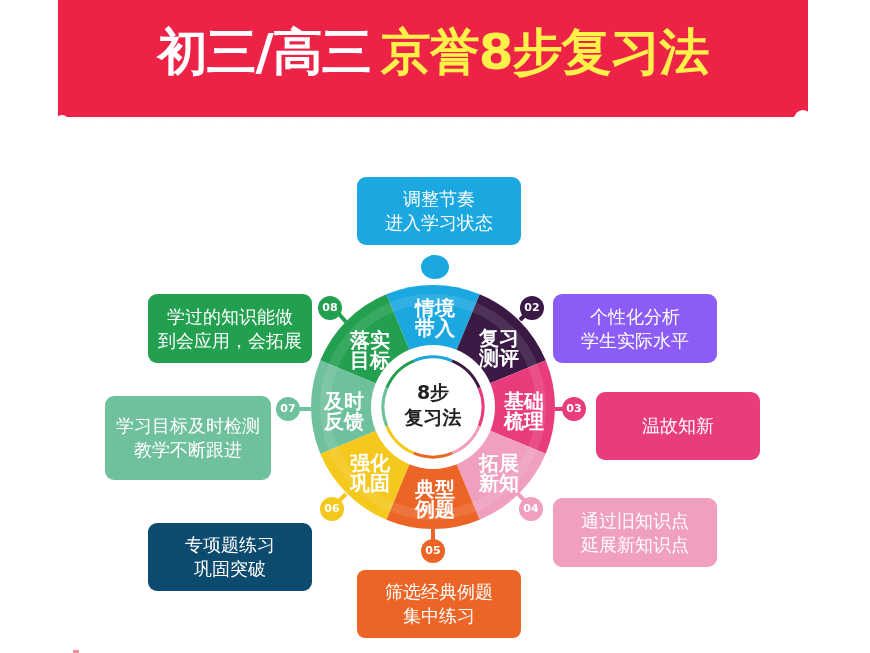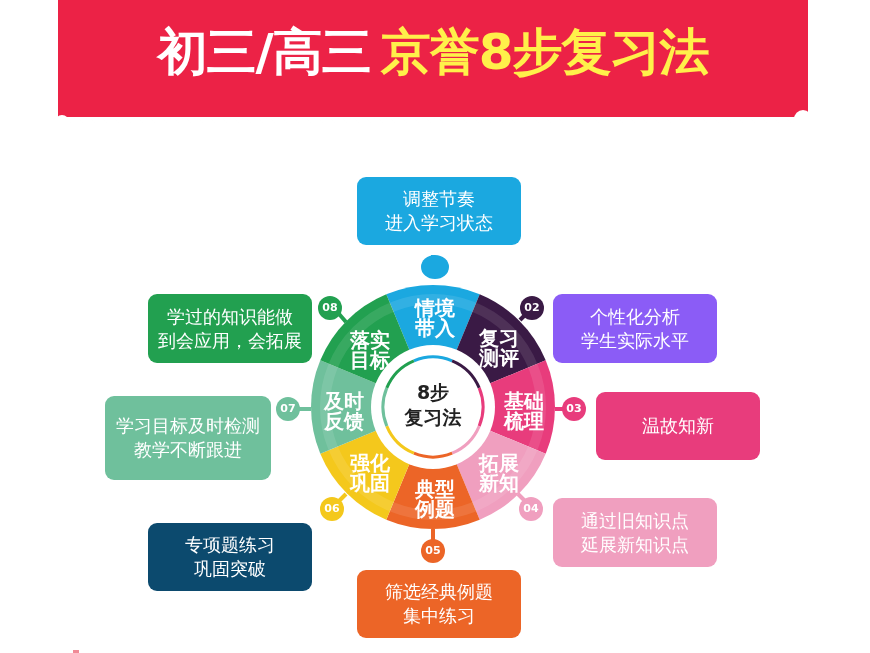--- a/index.html
+++ b/index.html
@@ -158,21 +158,21 @@
   <span>个性化分析</span>
   <span>学生实际水平</span>
 </div>
 <div class="box" style="left:596px; top:392px; width:164px; height:68px; background:#e83c7c;">
   <span>温故知新</span>
 </div>
 <div class="box" style="left:553px; top:498px; width:164px; height:69px; background:#f09fbf;">
   <span>通过旧知识点</span>
   <span>延展新知识点</span>
 </div>
-<div class="box" style="left:357px; top:570px; width:164px; height:68px; background:#ec6527;">
+<div class="box" style="left:357px; top:570px; width:164px; height:68px; background:#ec6527;border-radius:8px;">
   <span>筛选经典例题</span>
   <span>集中练习</span>
 </div>
 <div class="box" style="left:148px; top:496px; width:164px; height:68px; background:#0c4a6e;margin-top:27px;">
   <span>专项题练习</span>
   <span>巩固突破</span>
 </div>
 <div class="box" style="left:105px; top:396px; width:166px; height:84px; background:#6fc09c;">
   <span>学习目标及时检测</span>
   <span>教学不断跟进</span>

